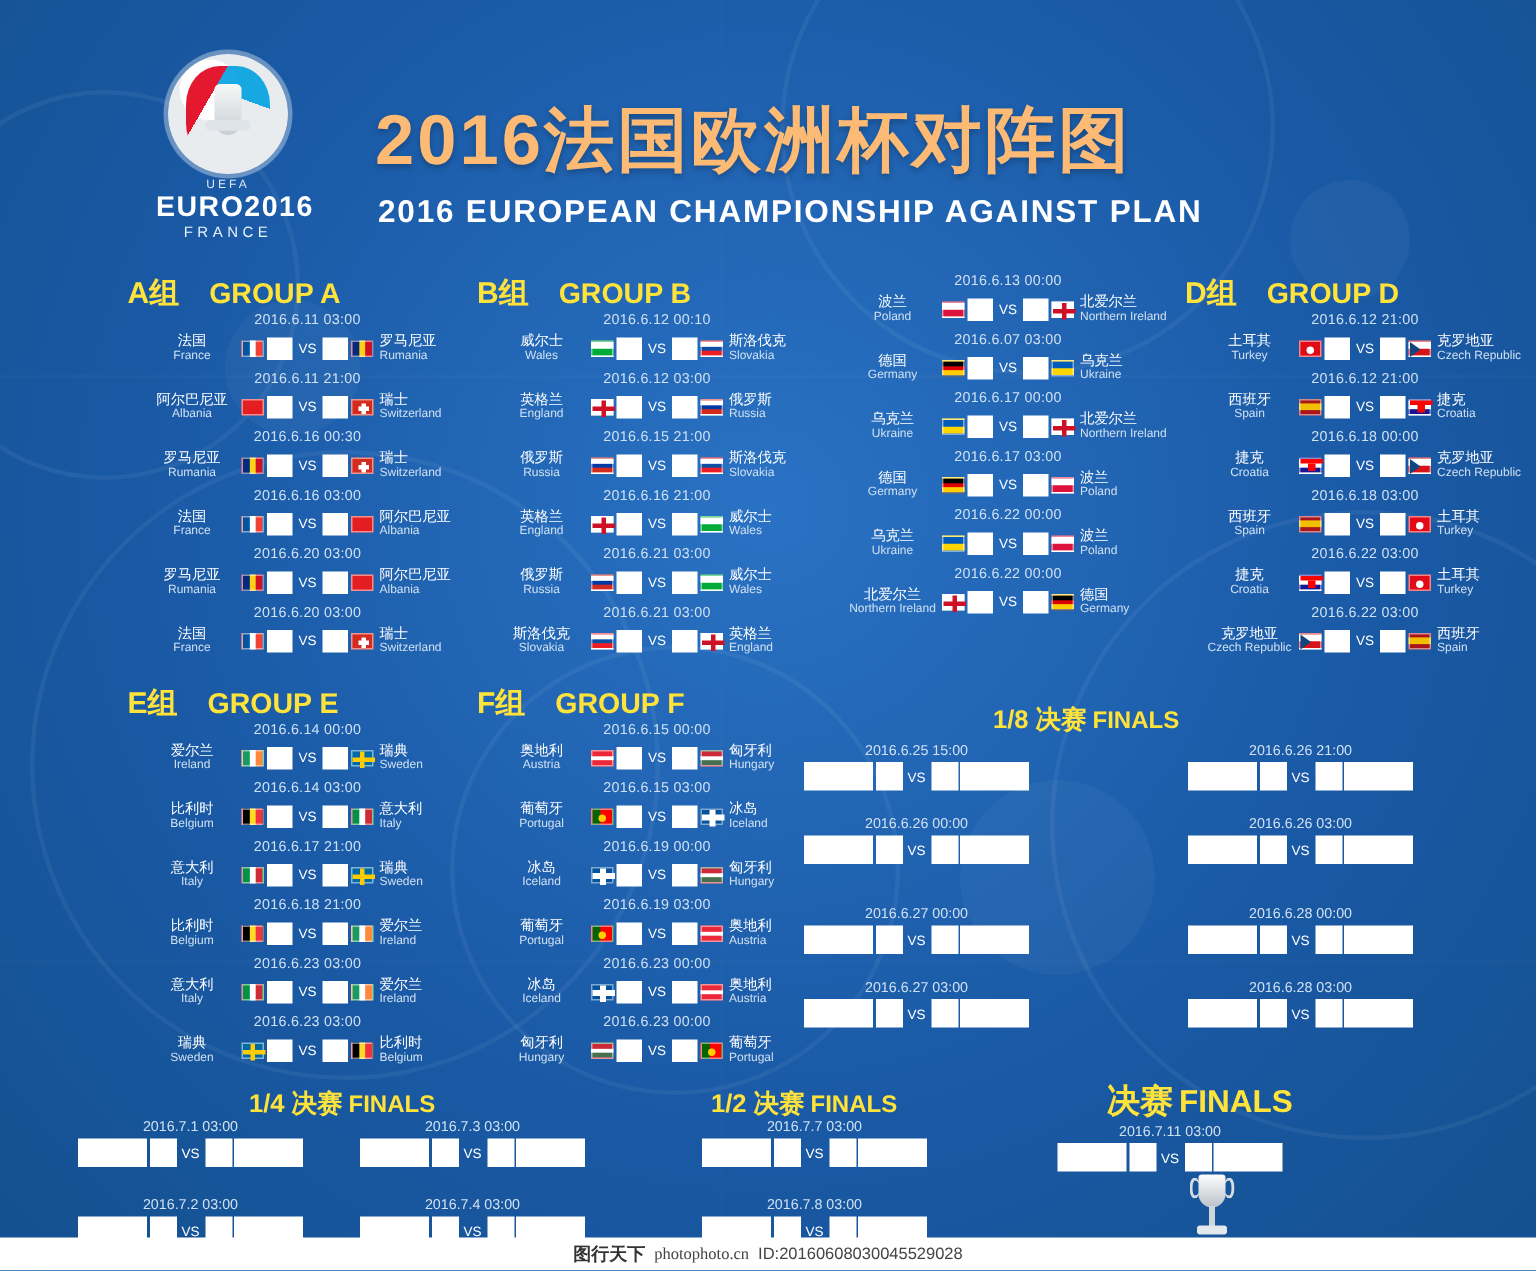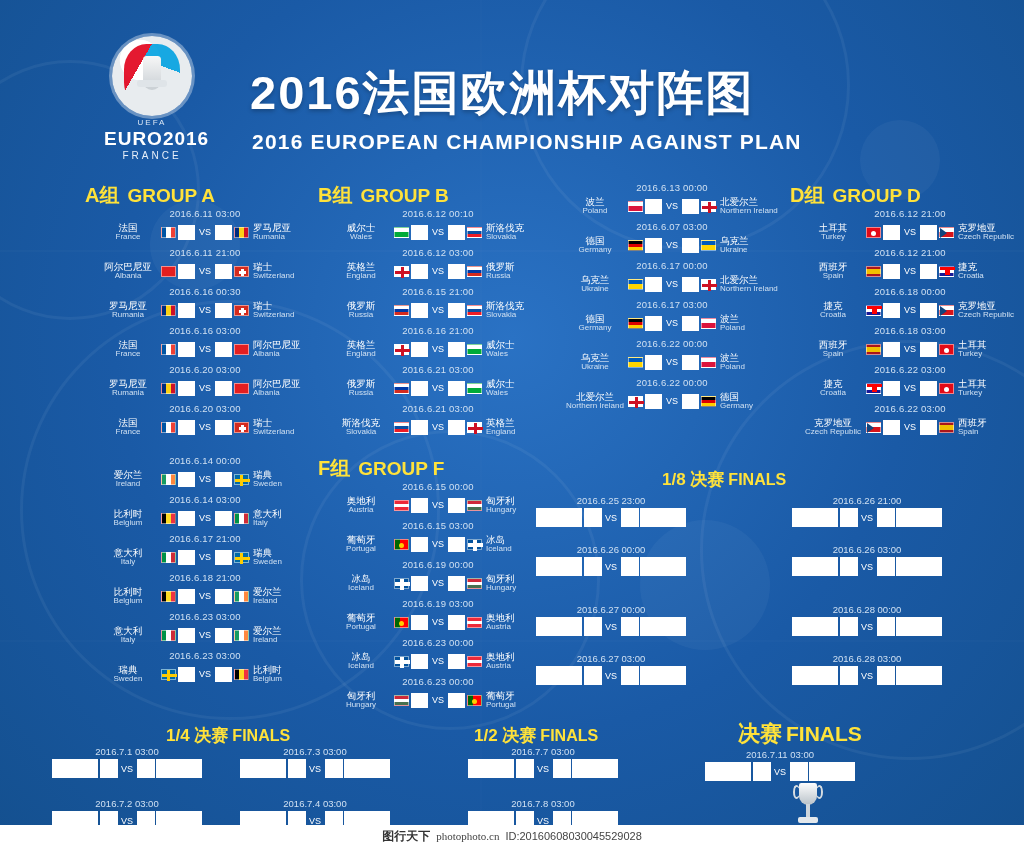--- a/index.html
+++ b/index.html
@@ -49,33 +49,33 @@
   .logo .cup:after {
     content:""; position:absolute; left:-6px; top:24px; width:30px; height:7px;
     background:#dfe4e8; border-radius:3px;
   }
   .logo .uefa { position:absolute; left:0; top:82px; width:96px; text-align:center; font-size:8px; letter-spacing:2px; color:#dbe7f5; }
   .logo .euro { position:absolute; left:0; top:92px; width:96px; text-align:center; font-size:19px; font-weight:bold; letter-spacing:1px; color:#fff; }
   .logo .france { position:absolute; left:0; top:114px; width:96px; text-align:center; font-size:10px; letter-spacing:3px; color:#e8f0fa; }
 
   .title-cn {
     position:absolute; left:250px; top:44px; width:700px;
-    font-size:47px; font-weight:bold; letter-spacing:2px; color:#ffffff;
+    font-size:47px; font-weight:bold; letter-spacing:2px; color:#fdba74;
     text-shadow:0 2px 4px rgba(0,0,0,.25);
   }
   .title-en {
     position:absolute; left:252px; top:112px; width:700px;
     font-size:21px; font-weight:bold; letter-spacing:1.2px; color:#ffffff;
   }
 
   
   .group { position:absolute; width:250px; }
   .group-head { height:26px; white-space:nowrap; }
   .gh-cn { color:#ffe23a; font-size:20px; font-weight:bold; }
-  .gh-en { color:#ffe23a; font-size:19px; font-weight:bold; margin-left:8px; }
+  .gh-en { color:#ffe23a; font-size:19px; font-weight:bold; margin-left:20px; }
 
   .match { position:relative; width:228px; margin:0 0 3px 6px; }
   .mdate {
     text-align:center; font-size:9.5px; color:#cfe0f2; line-height:12px; letter-spacing:.2px;
   }
   .mrow { display:flex; align-items:center; justify-content:center; height:24px; }
   .team { width:62px; line-height:1.05; }
   .team.left { text-align:center; padding-right:4px; }
   .team.right { text-align:left; padding-left:4px; }
   .tcn { font-size:9.5px; color:#ffffff; white-space:nowrap; }
@@ -629,20 +629,21 @@
         <span class="score"></span>
         <span class="flag f-es"></span>
         <div class="team right">
           <div class="tcn">西班牙</div>
           <div class="ten">Spain</div>
         </div>
       </div>
     </div>
   </div>
 <div class="group" id="group-e" style="left:85px;  top:455px;">
+    <div class="group-head"><span class="gh-cn">E组</span><span class="gh-en">GROUP E</span></div>
     <div class="match">
       <div class="mdate">2016.6.14 00:00</div>
       <div class="mrow">
         <div class="team left">
           <div class="tcn">爱尔兰</div>
           <div class="ten">Ireland</div>
         </div>
         <span class="flag f-ie"></span>
         <span class="score"></span>
         <span class="vs">VS</span>
@@ -865,21 +866,21 @@
 </div>
 <div class="ko-title" style="left:474px; top:724px;">
   <span class="cn">1/2 决赛</span><span class="en">FINALS</span>
 </div>
 <div class="ko-title" style="left:738px; top:719px;">
   <span class="cn" style="font-size:22px">决赛</span><span class="en" style="font-size:21px">FINALS</span>
 </div>
 
 <div id="ko-round16">
     <div class="ko-match" style="left: 524px; top: 494px;">
-      <div class="ko-date">2016.6.25 23:00</div>
+      <div class="ko-date">2016.6.25 15:00</div>
       <div class="ko-row">
         <span class="ko-box ko-name"></span>
         <span class="ko-box ko-sc"></span>
         <span class="ko-vs">VS</span>
         <span class="ko-box ko-sc"></span>
         <span class="ko-box ko-name"></span>
       </div>
     </div>
     <div class="ko-match" style="left: 780px; top: 494px;">
       <div class="ko-date">2016.6.26 21:00</div>

